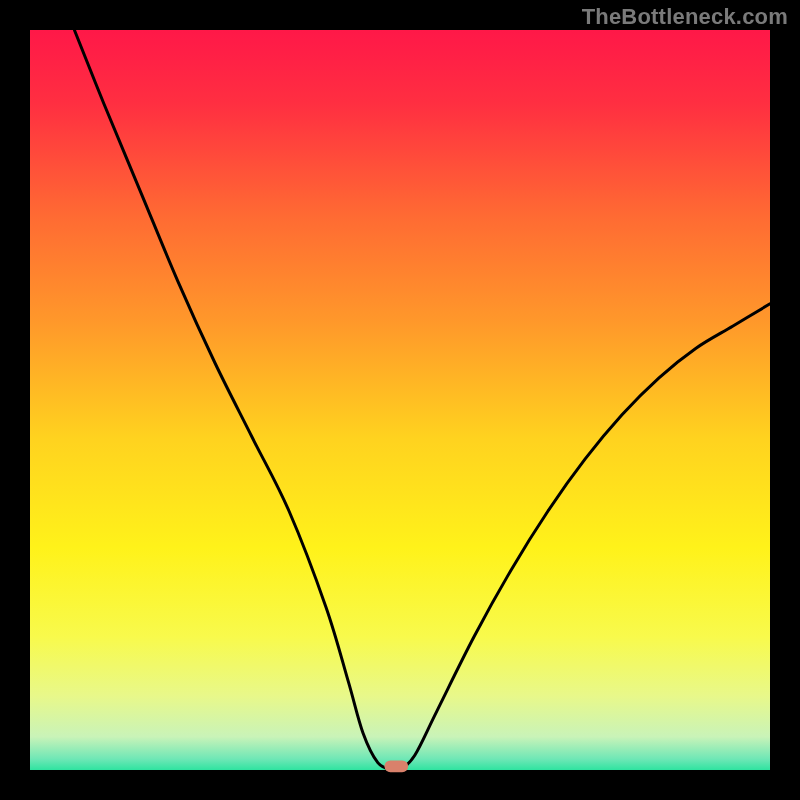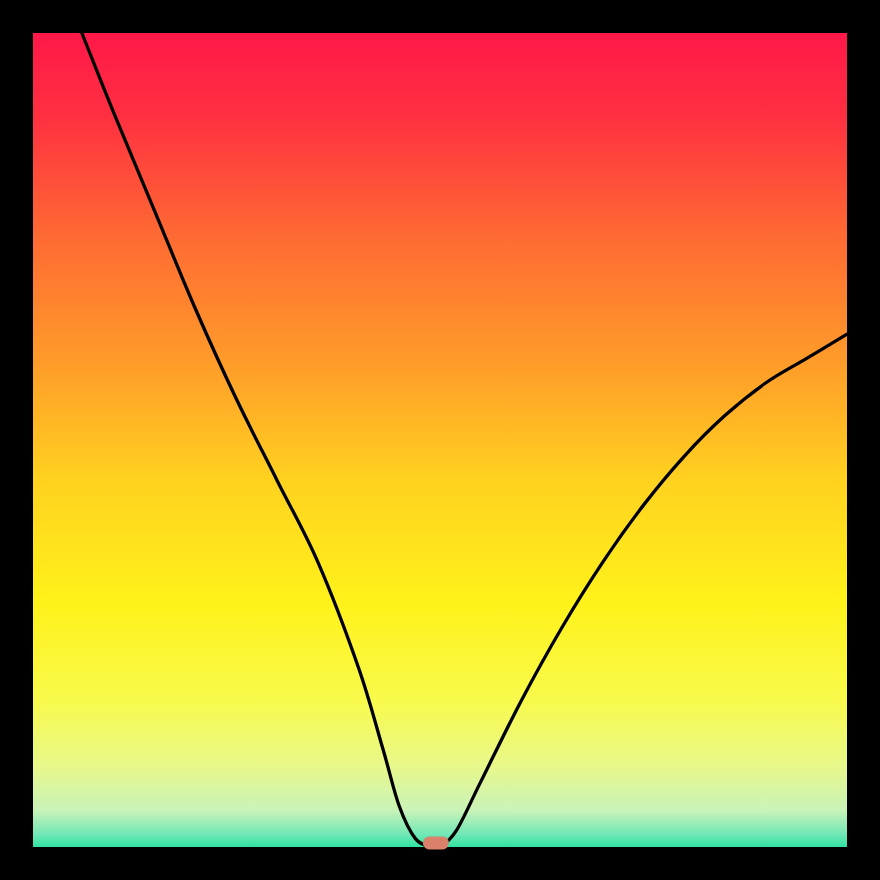--- a/index.html
+++ b/index.html
@@ -47,13 +47,14 @@
           <stop offset="90%" stop-color="#e8f88a"></stop>
           <stop offset="95.5%" stop-color="#c9f3b8"></stop>
           <stop offset="98.5%" stop-color="#6fe7b6"></stop>
           <stop offset="100%" stop-color="#2fe3a0"></stop>
         </linearGradient>
     </defs>
     <rect id="bg-rect" fill="url(#bg-grad)" x="30" y="30" width="740" height="740"></rect>
     <path id="curve-path" fill="none" d="M 74.4 30 C 79.33333333333334 42.33333333333333, 92.9 76.86666666666666, 104 103.99999999999999 C 115.1 131.13333333333333, 128.66666666666666 163.2, 141 192.79999999999998 C 153.33333333333334 222.39999999999998, 165.66666666666666 253.2333333333333, 178 281.59999999999997 C 190.33333333333334 309.96666666666664, 202.66666666666666 337.0999999999999, 215 362.99999999999994 C 227.33333333333334 388.9, 239.66666666666666 412.33333333333337, 252 437.00000000000006 C 264.3333333333333 461.66666666666674, 276.6666666666667 482.6333333333333, 289 511 C 301.3333333333333 539.3666666666667, 316.1333333333333 578.8333333333334, 326 607.2 C 335.8666666666667 635.5666666666667, 342.0333333333333 660.2333333333333, 348.2 681.2 C 354.3666666666667 702.1666666666667, 358.06666666666666 719.4333333333334, 363 733 C 367.93333333333334 746.5666666666666, 372.8666666666666 756.4333333333334, 377.79999999999995 762.6 C 382.7333333333333 768.7666666666667, 388.9 768.7666666666667, 392.59999999999997 770 C 396.29999999999995 771.2333333333333, 396.3 772.4666666666667, 400 770 C 403.7 767.5333333333333, 408.6333333333333 765.0666666666666, 414.8 755.1999999999999 C 420.9666666666667 745.3333333333333, 427.1333333333334 730.5333333333334, 437.00000000000006 710.8000000000001 C 446.86666666666673 691.0666666666667, 461.6666666666667 660.2333333333335, 474 636.8000000000001 C 486.3333333333333 613.3666666666667, 498.6666666666667 591.1666666666666, 511 570.1999999999999 C 523.3333333333334 549.2333333333332, 535.6666666666666 529.5, 548 511 C 560.3333333333334 492.5, 572.6666666666666 475.23333333333335, 585 459.20000000000005 C 597.3333333333334 443.16666666666674, 609.6666666666666 428.3666666666667, 622 414.8 C 634.3333333333334 401.23333333333335, 646.6666666666666 388.9, 659 377.79999999999995 C 671.3333333333334 366.69999999999993, 683.6666666666666 356.83333333333337, 696 348.20000000000005 C 708.3333333333334 339.5666666666667, 720.6666666666666 333.4, 733 326 C 745.3333333333334 318.6, 763.8333333333334 307.5, 770 303.8" stroke="#000000" stroke-width="3" stroke-linecap="round" stroke-linejoin="round"></path>
     <rect id="marker-rect" x="384.46000000000004" y="760.38" width="23.68" height="11.84" rx="5.92" ry="5.92" fill="#d9816b"></rect>
   </svg>
+  <div class="watermark">TheBottleneck.com</div>
 </div>
 
 </body></html>

